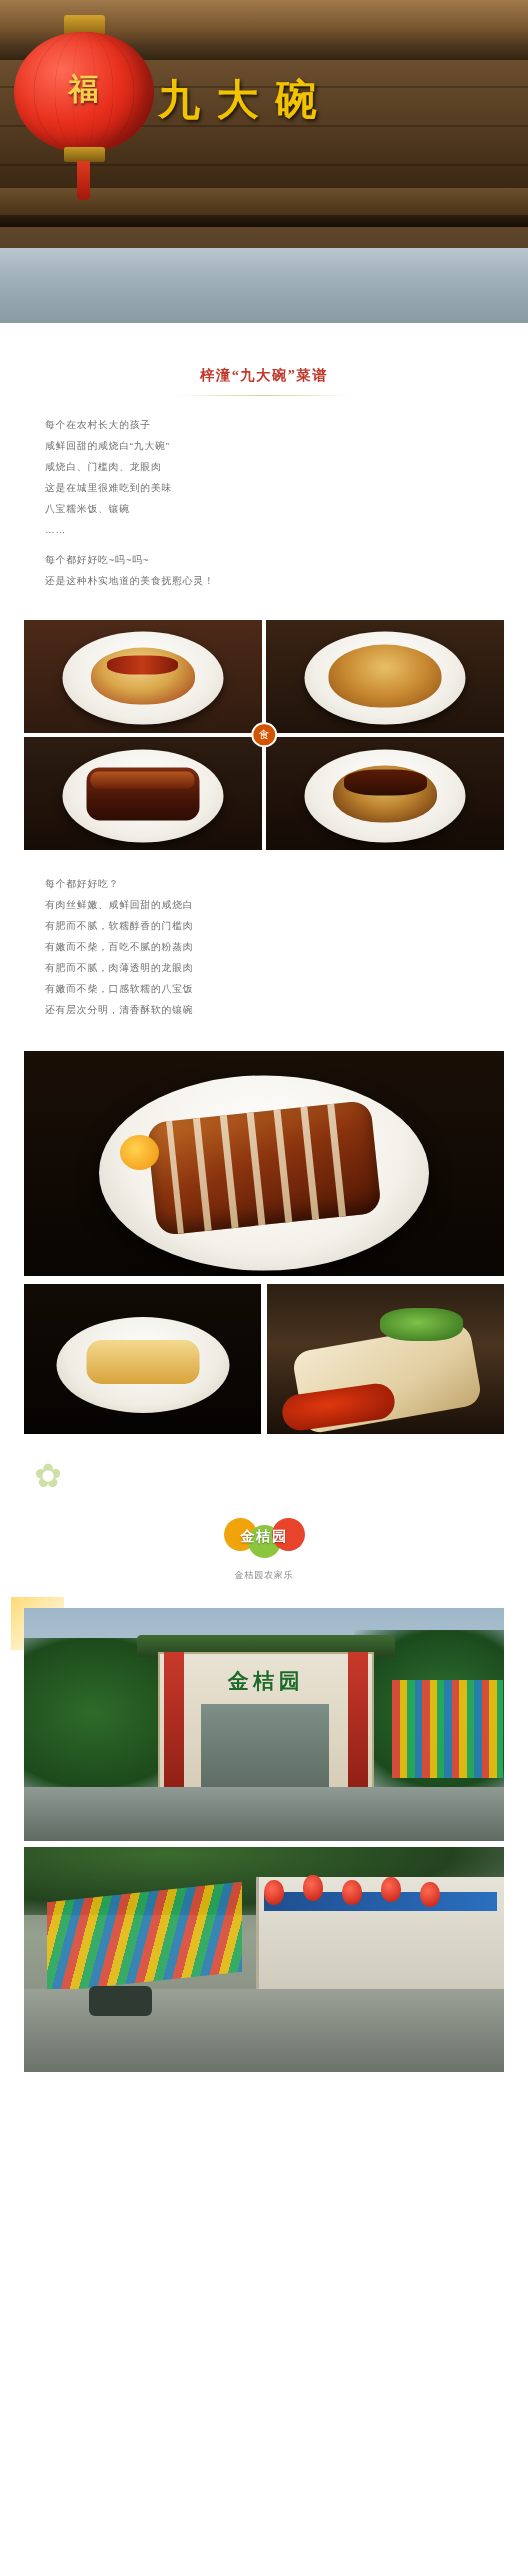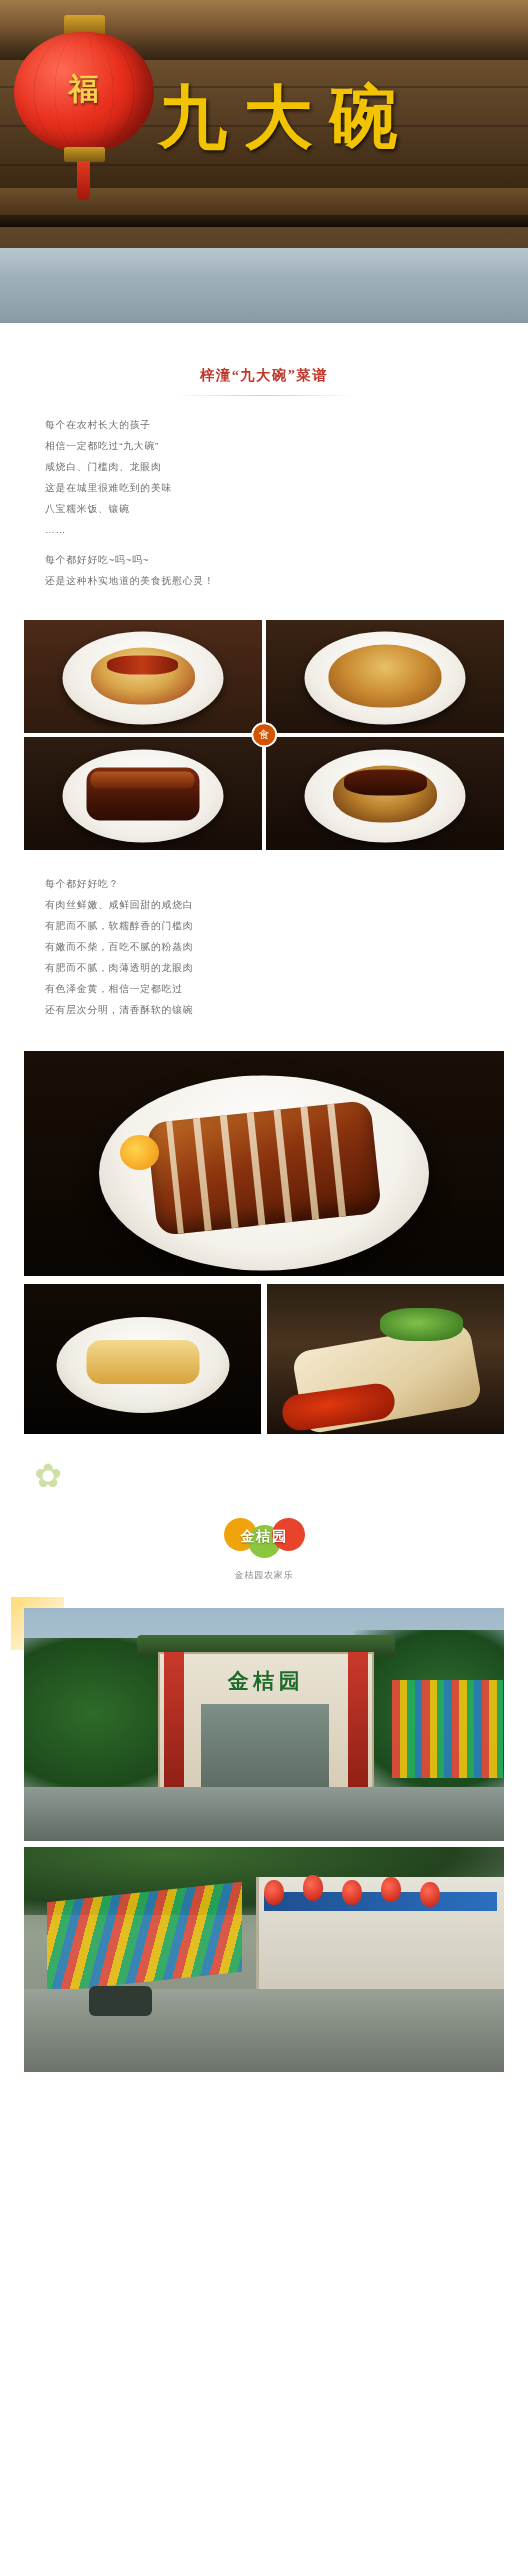--- a/index.html
+++ b/index.html
@@ -42,21 +42,21 @@
     background: linear-gradient(180deg,#6b4e2e 0%, #553c22 50%, #3b2813 100%);
   }
   .hero .plank {
     position: absolute; height: 2.3px; width: 528px;
     background: rgba(0,0,0,0.22);
   }
   .hero .signtext {
     position: absolute;
     top: 72px; left: 158px;
     font-family: "Liberation Serif", serif;
-    font-size: 69px;
+    font-size: 42px;
     font-weight: bold;
     color: #f2c300;
     letter-spacing: 16.5px;
     text-shadow: 1.5px 2.3px 3.8px rgba(0,0,0,0.75);
     white-space: nowrap;
   }
   
   .lantern {
     position: absolute; left: 13.5px; top: 15px; width: 140px; height: 180px;
   }
@@ -424,21 +424,21 @@
   </div>
 
   <div class="title-block">
     <div class="deco-line"></div>
     <div class="section-title">梓潼“九大碗”菜谱</div>
     <div class="deco-line2"></div>
   </div>
 
   <div class="poem">
     <div>每个在农村长大的孩子</div>
-    <div>相信一定都吃过“九大碗”</div>
+    <div>咸鲜回甜的咸烧白“九大碗”</div>
     <div>咸烧白、门槛肉、龙眼肉</div>
     <div>这是在城里很难吃到的美味</div>
     <div>八宝糯米饭、镶碗</div>
     <div>……</div>
     <span class="gap"></span>
     <div>每个都好好吃~吗~吗~</div>
     <div>还是这种朴实地道的美食抚慰心灵！</div>
   </div>
 
   <div class="grid">
@@ -460,21 +460,21 @@
     </div>
     <div class="grid-badge">食</div>
   </div>
 
   <div class="poem" style="padding-top:22.5px;">
     <div>每个都好好吃？</div>
     <div>有肉丝鲜嫩、咸鲜回甜的咸烧白</div>
     <div>有肥而不腻，软糯醇香的门槛肉</div>
     <div>有嫩而不柴，百吃不腻的粉蒸肉</div>
     <div>有肥而不腻，肉薄透明的龙眼肉</div>
-    <div>有色泽金黄，相信一定都吃过</div>
+    <div>有嫩而不柴，口感软糯的八宝饭</div>
     <div>还有层次分明，清香酥软的镶碗</div>
   </div>
 
   <div class="bigphoto">
     <div class="bplate"></div>
     <div class="pork">
       <div class="stripe" style="left:19.5px;"></div>
       <div class="stripe" style="left:47px;"></div>
       <div class="stripe" style="left:74px;"></div>
       <div class="stripe" style="left:101px;"></div>

